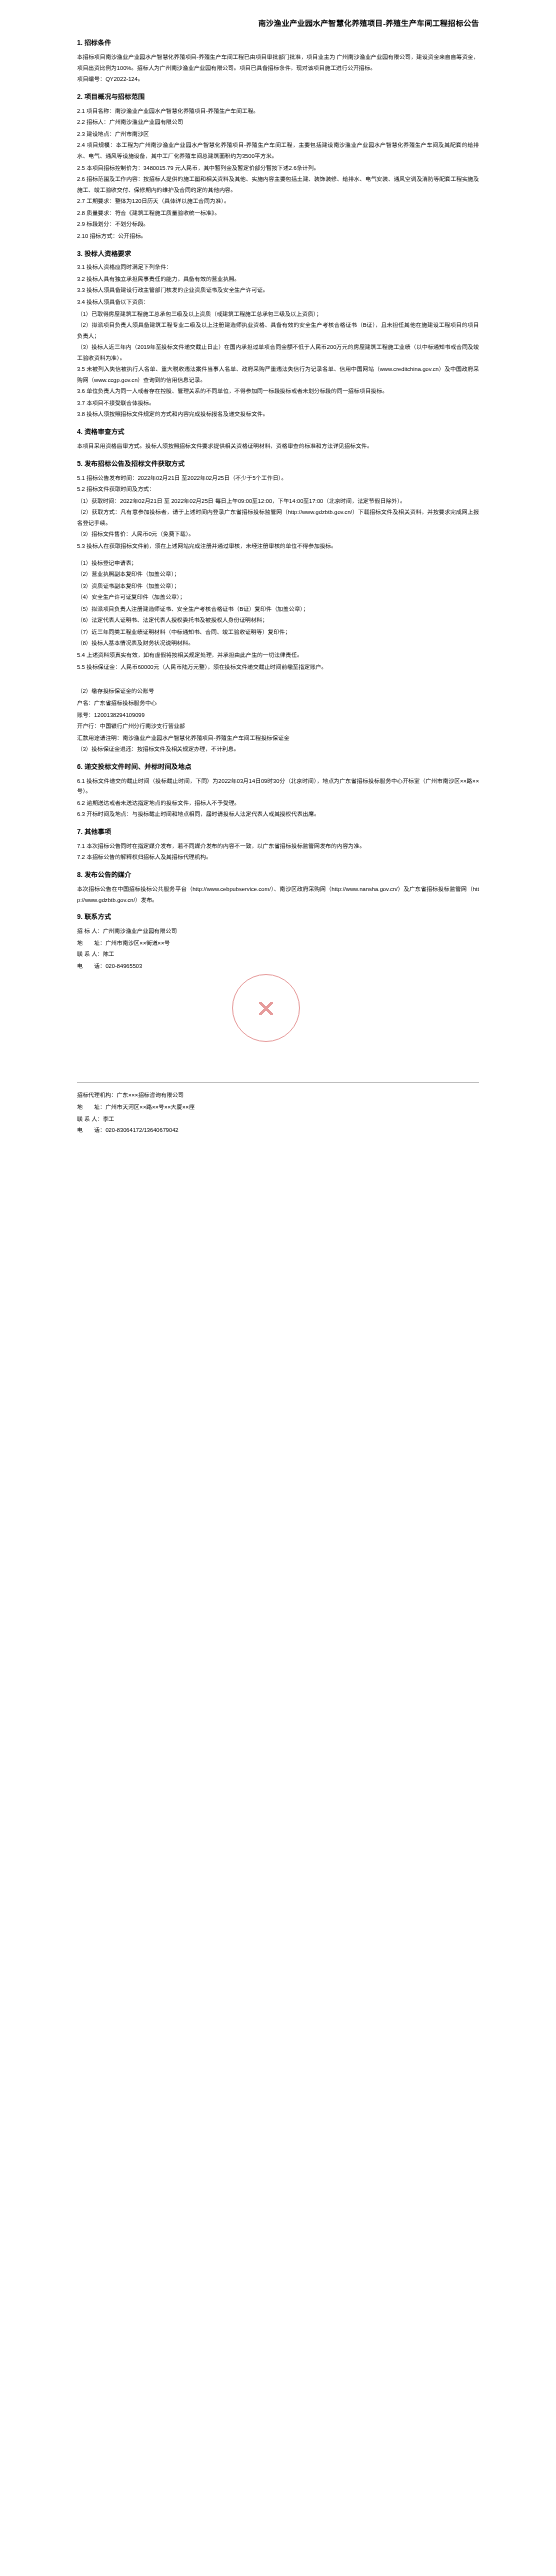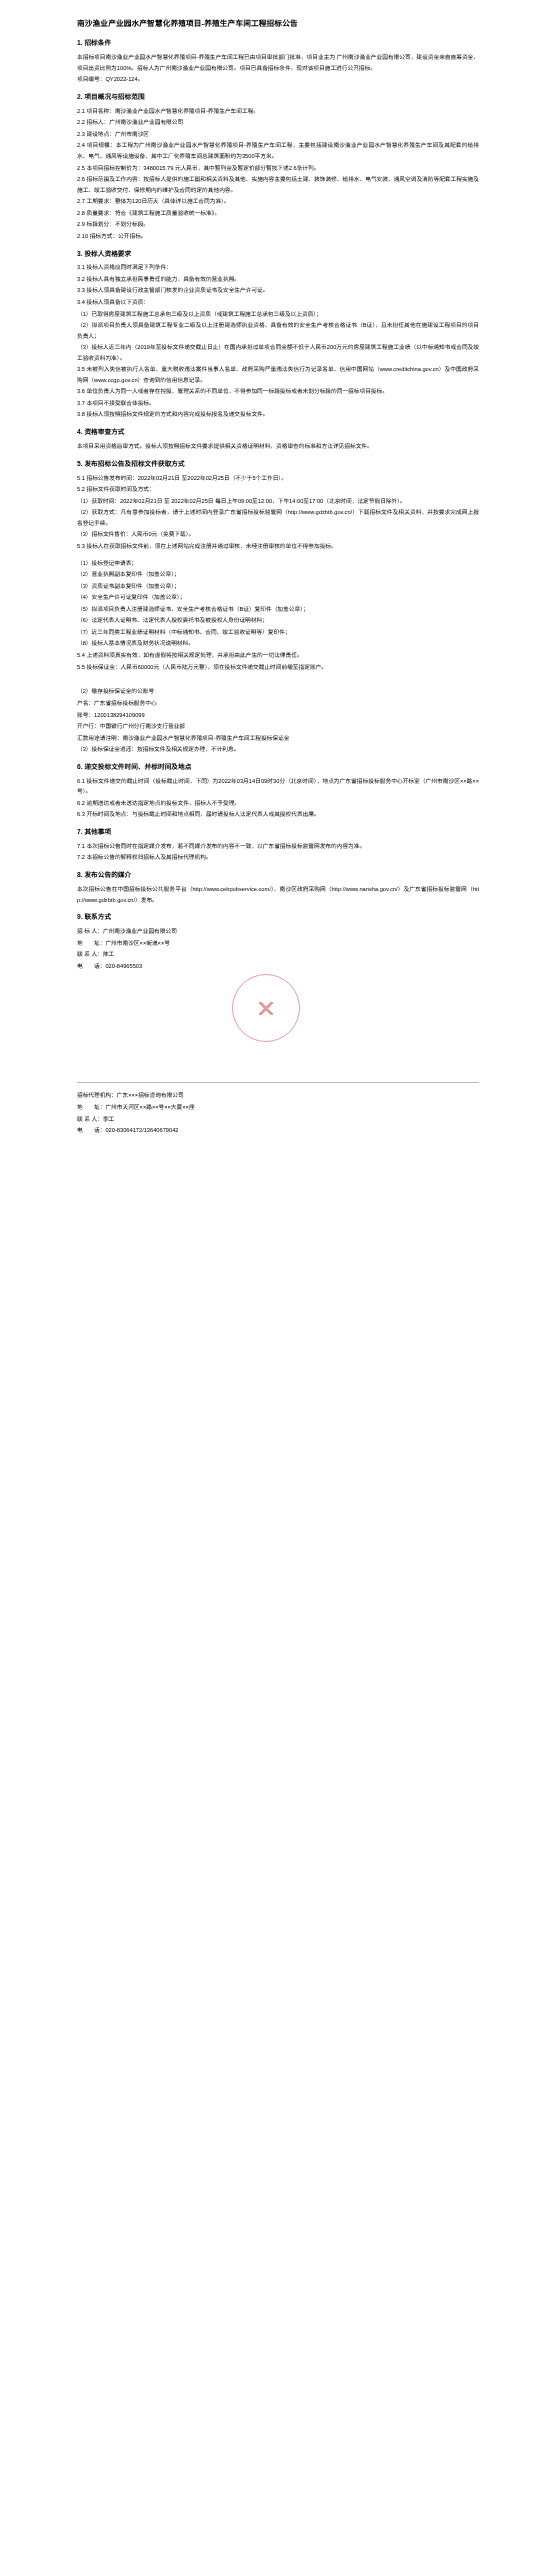--- a/index.html
+++ b/index.html
@@ -12,21 +12,21 @@
     -webkit-font-smoothing:none;
   }
   .page{
     width:556px;
     min-height:3934px;
     box-sizing:border-box;
     padding:17.5px 77px 31px 77px;
     position:relative;
   }
   .doc-title{
-    text-align:left;
+    text-align:right;
     font-size:7.7px;
     font-weight:bold;
     line-height:1.5;
     margin:0 0 9.3px 0;
     letter-spacing:0.1px;
   }
   h2.sec{
     font-size:6.7px;
     font-weight:bold;
     margin:7.2px 0 3.1px 0;

